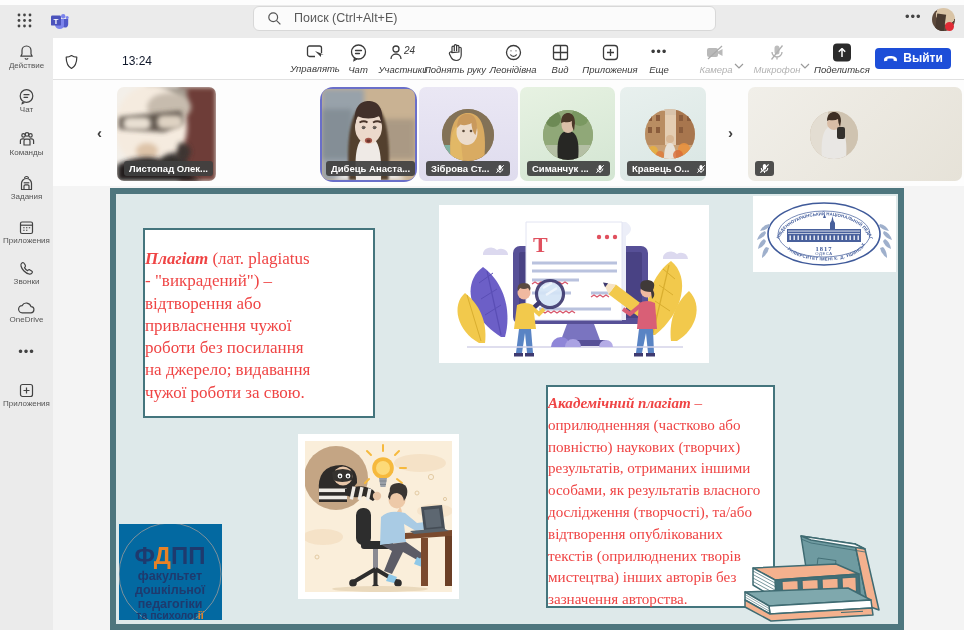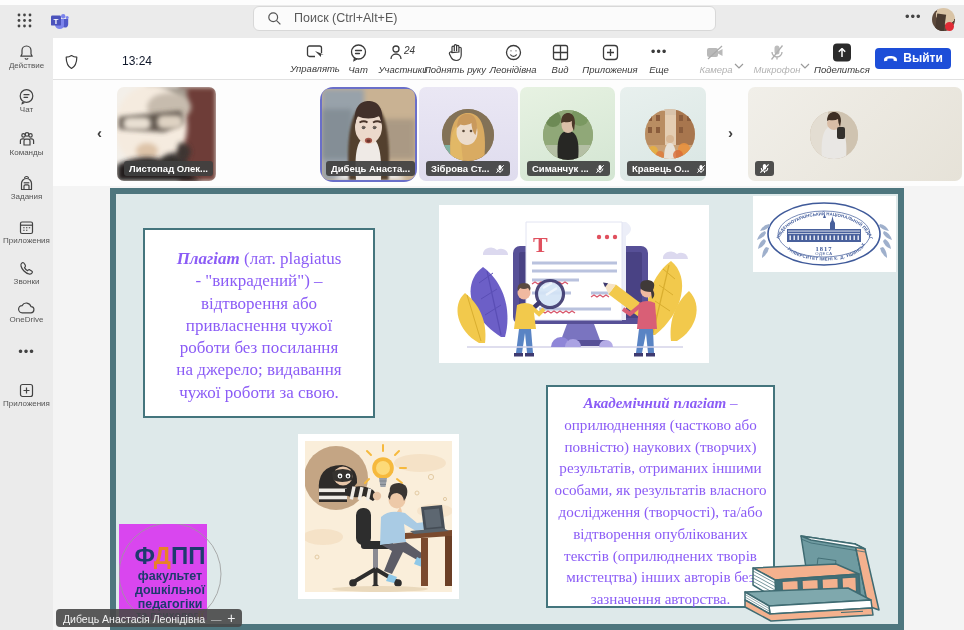--- a/index.html
+++ b/index.html
@@ -46,21 +46,21 @@
     border-radius:3px; color:#fff; font-size:9.5px; line-height:15px; padding:0 5px; white-space:nowrap;font-weight:bold; }
   .nlabel svg { vertical-align:-2px; margin-left:6px; }
   .chev { position:absolute; top:44px; color:#3e3e3e; font-size:15px; font-weight:bold;}
 
   
   #stage { position:absolute; left:53px; top:186px; width:911px; height:444px; background:#f4f4f4; }
   #slide { position:absolute; left:57px; top:2px; width:794px; height:442px; background:#4e767e; overflow:hidden; }
   #slidein { position:absolute; left:6px; top:6px; width:782px; height:430px; background:#dee9ea; }
 
   .txtbox { position:absolute; background:#fff; border:2px solid #44757d;
-    font-family:"Liberation Serif", serif; color:#8b5cf6; text-align:center; }
+    font-family:"Liberation Serif", serif; color:#ef4444; text-align:left; }
 
   
   #namelabel { position:absolute; left:56px; top:609px; height:18px; background:rgba(72,72,72,0.9);
     border-radius:4px; color:#f2f2f2; font-size:10.5px; line-height:18px; padding:0 7px; }
 </style>
 </head>
 <body>
 <div id="page">
   <div id="topbar"></div>
   <div id="topwhite"></div>
@@ -651,21 +651,21 @@
           <path d="M119 69 l15-1.5 2.5 18 -15 1.5z" fill="#5d6771"></path>
           <path d="M105 90 l33-3 6 3 -35 3z" fill="#59636c"></path>
           <ellipse cx="75" cy="148" rx="48" ry="3" fill="#ead9bc"></ellipse>
           <circle cx="112" cy="52" r="2" fill="none" stroke="#e3cba4" stroke-width="1"></circle>
           <circle cx="126" cy="36" r="2.6" fill="none" stroke="#e3cba4" stroke-width="1"></circle>
           <circle cx="12" cy="116" r="2" fill="none" stroke="#e3cba4" stroke-width="1"></circle>
           <circle cx="140" cy="58" r="1.6" fill="none" stroke="#e3cba4" stroke-width="1"></circle>
         </svg>
       </div>
 
-      <div class="abs" style="left:9px;top:336px;width:88px;height:96px;background:#d946ef">
+      <div class="abs" style="left:9px;top:336px;width:103px;height:96px;background:#0369a1">
         <svg width="103" height="96" viewBox="0 0 103 96">
           <circle cx="51" cy="50" r="51" fill="none" stroke="#9a9a9a" stroke-width="0.8"></circle>
           <text x="51" y="40" font-size="24" font-weight="bold" fill="#1e3a6e" text-anchor="middle" font-family="Liberation Sans">Ф<tspan fill="#e88226">Д</tspan>ПП</text>
           <text x="51" y="56" font-size="12.5" font-weight="bold" fill="#1e3a6e" text-anchor="middle">факультет</text>
           <text x="51" y="70" font-size="12.5" font-weight="bold" fill="#1e3a6e" text-anchor="middle">дошкільної</text>
           <text x="51" y="84" font-size="12.5" font-weight="bold" fill="#1e3a6e" text-anchor="middle">педагогіки</text>
           <text x="51" y="95" font-size="10.5" font-weight="bold" fill="#1e3a6e" text-anchor="middle">та психолог<tspan fill="#e88226">ії</tspan></text>
         </svg>
       </div>
 
@@ -695,14 +695,13 @@
             <path d="M2 64 L26 78 L27 86 L2 72 Z" fill="#fff"></path>
             <path d="M27 86 L129 80 L130 87 L28 93 L2 79 L2 72 L27 86 Z" fill="#f4b18e"></path>
             <path d="M98 84.5 l22-1.2" stroke-width="1"></path>
             <path d="M2 66.5 l24 14 M2 69 l24 14" stroke-width="0.6" fill="none"></path>
           </g>
         </svg>
       </div>
     </div>
   </div>
 
-  <div id="namelabel">Дибець Анастасія Леонідівна&nbsp;&nbsp;<span style="color:#bbb">—</span>&nbsp;&nbsp;<span style="font-size:14px">+</span></div>
 </div>
 
 </body></html>

